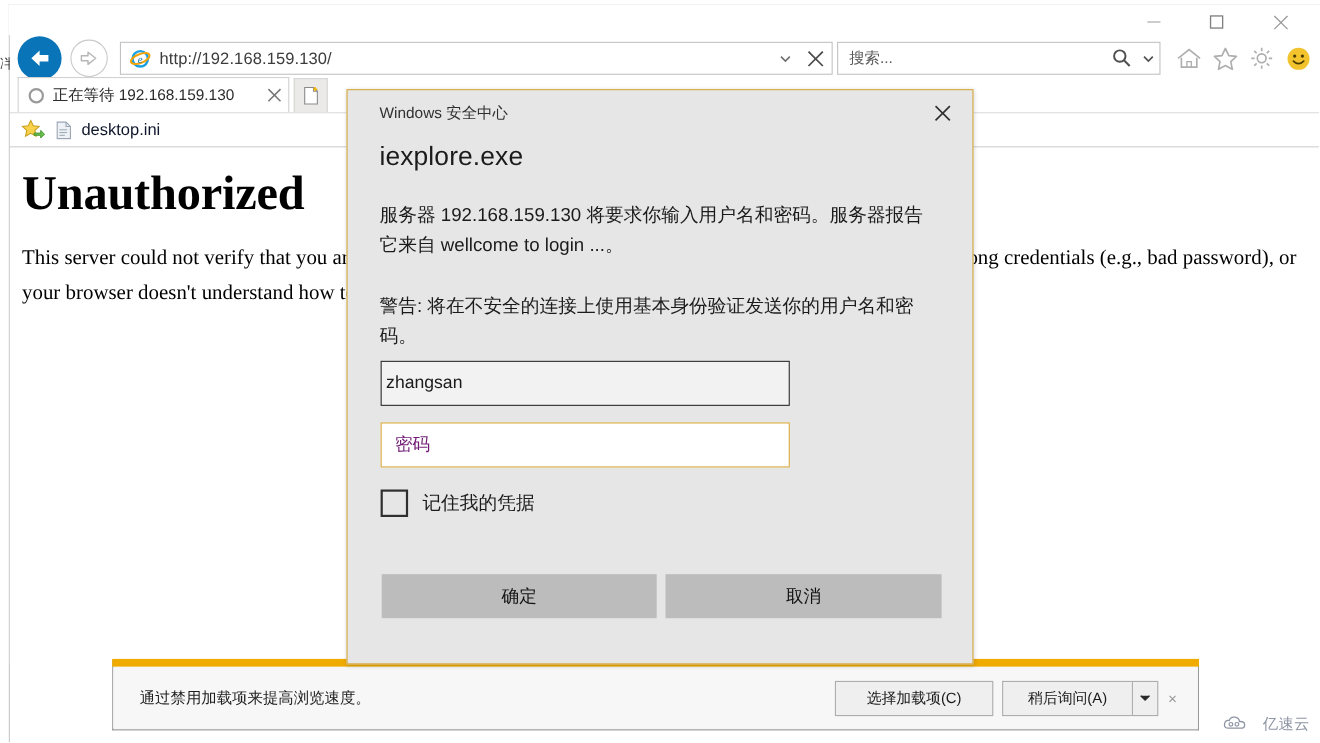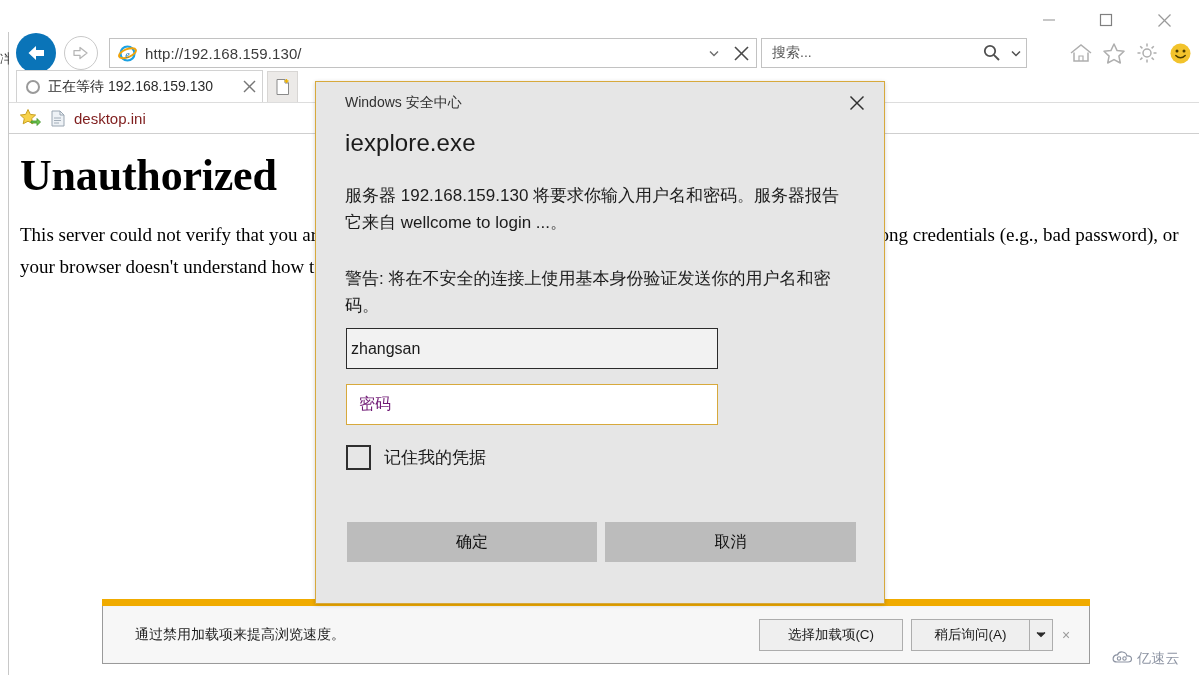--- a/index.html
+++ b/index.html
@@ -47,21 +47,21 @@
   .ie-fav {
     width:20px; height:20px; margin-left:7px; margin-right:8px; flex:0 0 auto;
     display:flex; align-items:center; justify-content:center;
   }
   .addr-url { font-size:15px; color:#3c3c3c; font-family:"Liberation Sans", sans-serif; letter-spacing:0.1px; }
   .addr-right { margin-left:auto; display:flex; align-items:center; }
   .addr-caret { width:24px; height:28px; display:flex; align-items:center; justify-content:center; }
   .addr-stop { width:30px; height:28px; display:flex; align-items:center; justify-content:center; }
 
   .searchbar {
-    position:absolute; left:752px; top:8px; width:266px; height:30px;
+    position:absolute; left:752px; top:8px; width:294px; height:30px;
     background:#fff; border:1px solid #c2c2c2; display:flex; align-items:center;
   }
   .search-ph { font-size:14px; color:#5a5a5a; margin-left:10px; }
   .search-right { margin-left:auto; display:flex; align-items:center; }
   .search-mag { width:28px; height:28px; display:flex; align-items:center; justify-content:center; }
   .search-caret { width:20px; height:28px; display:flex; align-items:center; justify-content:center; }
 
   .tb-icon { position:absolute; top:8px; width:30px; height:30px; display:flex; align-items:center; justify-content:center; }
   .tb-home { left:1057px; }
   .tb-fav  { left:1090px; }
@@ -84,21 +84,21 @@
     display:flex; align-items:center; justify-content:center;
   }
 
   
   .favbar {
     position:absolute; left:9px; top:102px; width:1190px; height:31px;
     background:#fff; border-top:1px solid #dddddd; display:flex; align-items:center;
   }
   .fav-star { margin-left:10px; margin-right:8px; width:22px; height:22px; display:flex; align-items:center; justify-content:center; }
   .fav-doc { margin-right:7px; width:18px; height:18px; display:flex; align-items:center; justify-content:center; }
-  .fav-label { font-size:15px; color:#7f1d1d; }
+  .fav-label { font-size:15px; color:#0f172a; }
 
   
   .page {
     position:absolute; left:9px; top:133px; width:1190px; height:469px;
     background:#ffffff; border-top:1px solid #cfcfcf; overflow:hidden;
     font-family:"Liberation Serif", serif;
   }
   .page-h1 {
     position:absolute; left:11px; top:16px;
     font-size:44px; font-weight:bold; color:#000; letter-spacing:-0.2px;
@@ -110,21 +110,21 @@
     font-family:"Liberation Serif", serif;
   }
 
   
   .notifybar {
     position:absolute; left:102px; top:600px; width:988px; height:64px;
     background:#f5f5f5; border:1px solid #9a9a9a; border-top:none;
   }
   .notify-accent { position:absolute; left:-1px; top:-1px; width:988px; height:7px; background:#f0ab00; }
   .notify-inner { position:absolute; left:0; top:7px; width:986px; height:55px; background:#f7f7f7; display:flex; align-items:center; }
-  .notify-text { margin-left:32px; font-size:14px; color:#1d1d1d; }
+  .notify-text { margin-left:24px; font-size:14px; color:#1d1d1d; }
   .notify-actions { margin-left:auto; display:flex; align-items:center; margin-right:10px; }
   .nbtn {
     height:32px; background:#efefef; border:1px solid #adadad;
     font-size:13.5px; color:#1a1a1a; display:flex; align-items:center; justify-content:center;
     padding:0 14px; margin-left:8px;
   }
   .nbtn.choose { min-width:144px; }
   .nbtn.later { min-width:118px; border-right:none; }
   .nbtn.split { width:24px; padding:0; margin-left:0; }
   .notify-x { width:26px; height:30px; display:flex; align-items:center; justify-content:center; font-size:14px; color:#9b9b9b; }
@@ -169,21 +169,21 @@
     position:absolute; top:440px; height:40px; background:#bcbcbc;
     display:flex; align-items:center; justify-content:center;
     font-size:16px; color:#121212;
   }
   .dlg-ok { left:31px; width:250px; }
   .dlg-cancel { left:289px; width:251px; }
 
   
   .watermark {
     position:absolute; left:1112px; top:650px; display:flex; align-items:center;
-    color:#8d94a3; font-size:14px; letter-spacing:0.2px;
+    color:#8d94a3; font-size:14px; letter-spacing:0.2px;gap:11px;
   }
   .wm-text { margin-left:3px; font-family:"DejaVu Sans", sans-serif; }
 </style>
 </head>
 <body>
 
 <div id="app">
 
   <div class="win-frame"></div>
 

